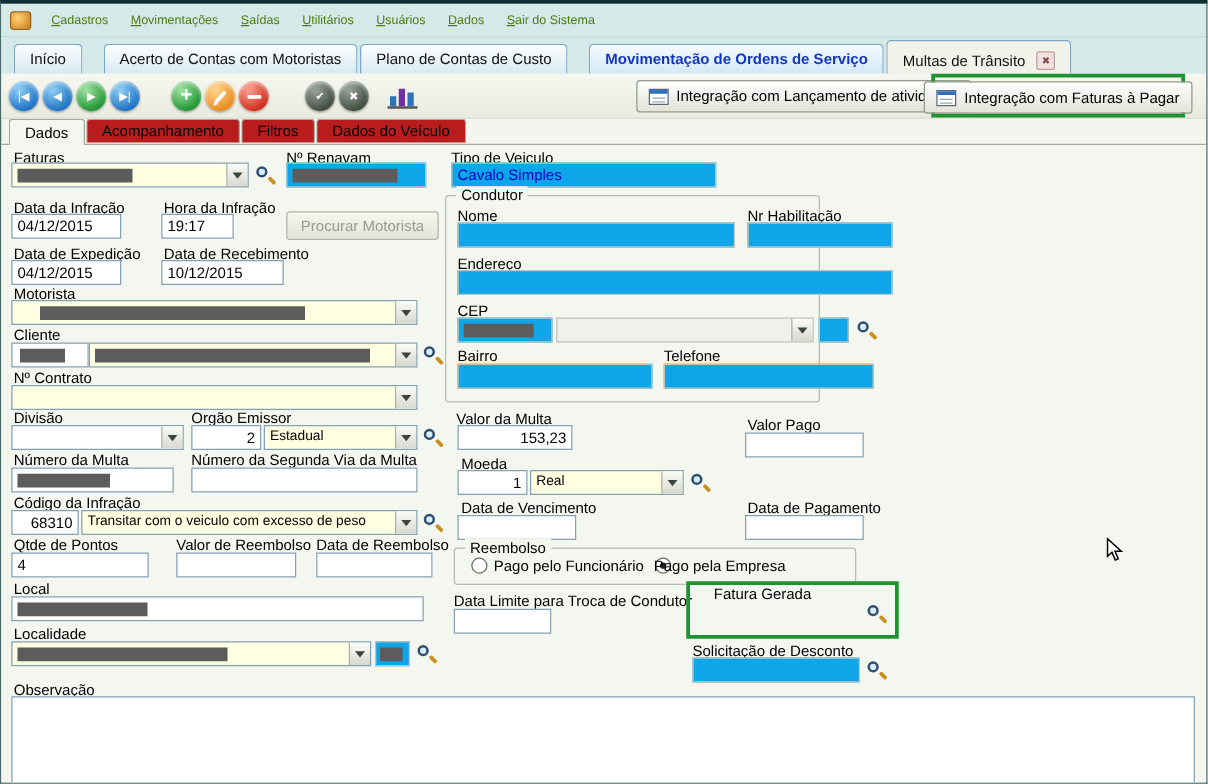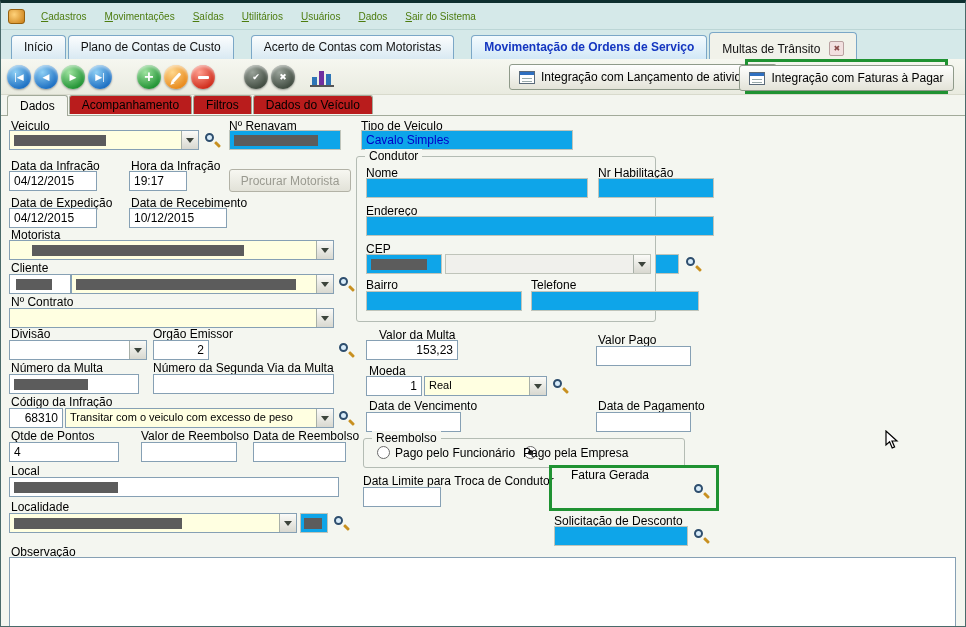--- a/index.html
+++ b/index.html
@@ -77,22 +77,22 @@
     <span class="menu-item">Movimentações</span>
     <span class="menu-item">Saídas</span>
     <span class="menu-item">Utilitários</span>
     <span class="menu-item">Usuários</span>
     <span class="menu-item">Dados</span>
     <span class="menu-item">Sair do Sistema</span>
   </div>
 
   <div class="tabstrip">
     <div class="tab">Início</div>
+    <div class="tab gap">Acerto de Contas com Motoristas</div>
     <div class="tab">Plano de Contas de Custo</div>
-    <div class="tab gap">Acerto de Contas com Motoristas</div>
     <div class="tab gap blue">Movimentação de Ordens de Serviço</div>
     <div class="tab active">
       <span>Multas de Trânsito</span>
       <span class="tabclose">✖</span>
     </div>
   </div>
 
   <div class="toolbar">
     <div class="cbtn blue" style="left:6px">|◀</div>
     <div class="cbtn blue" style="left:33px">◀</div>
@@ -127,21 +127,21 @@
 
   <div class="subtabs">
     <div class="subtab active">Dados</div>
     <div class="subtab">Acompanhamento</div>
     <div class="subtab">Filtros</div>
     <div class="subtab">Dados do Veículo</div>
   </div>
 
   <div class="main">
 
-    <span class="lbl" style="left:10px;top:3px">Veiculo</span>
+    <span class="lbl" style="left:10px;top:3px">Faturas</span>
     <div class="combo" style="left:8px;top:14px;width:190px">
       <span class="redact" style="left:4px;width:92px"></span>
       <span class="arrowbox">
           <span class="tri"></span>
         </span>
     </div>
     <span class="mag" style="left:203px;top:16px">
         <span class="lens"></span>
         <span class="handle"></span>
       </span>
@@ -224,20 +224,26 @@
     </div>
 
     <span class="lbl" style="left:10px;top:211px">Divisão</span>
     <div class="combo white" style="left:8px;top:224px;width:138px">
       <span class="arrowbox">
           <span class="tri"></span>
         </span>
     </div>
     <span class="lbl" style="left:152px;top:211px">Orgão Emissor</span>
     <div class="fld right" style="left:152px;top:224px;width:56px">2</div>
+    <div class="combo" style="left:210px;top:224px;width:123px">
+      <span>Estadual</span>
+      <span class="arrowbox">
+          <span class="tri"></span>
+        </span>
+    </div>
     <span class="mag" style="left:337px;top:226px">
         <span class="lens"></span>
         <span class="handle"></span>
       </span>
 
     <span class="lbl" style="left:10px;top:245px">Número da Multa</span>
     <div class="fld" style="left:8px;top:258px;width:130px">
       <span class="redact" style="left:4px;width:74px"></span>
     </div>
     <span class="lbl" style="left:152px;top:245px">Número da Segunda Via da Multa</span>
@@ -279,21 +285,21 @@
       <span class="redact" style="left:3px;width:18px"></span>
     </div>
     <span class="mag" style="left:332px;top:399px">
         <span class="lens"></span>
         <span class="handle"></span>
       </span>
 
     <span class="lbl" style="left:10px;top:429px">Observação</span>
     <div class="obsbox" style="left:8px;top:441px;width:947px;height:70px"></div>
 
-    <span class="lbl" style="left:378px;top:212px">Valor da Multa</span>
+    <span class="lbl" style="left:364px;top:212px">Valor da Multa</span>
     <div class="fld right" style="left:365px;top:224px;width:92px">153,23</div>
     <span class="lbl" style="left:597px;top:217px">Valor Pago</span>
     <div class="fld" style="left:595px;top:230px;width:95px"></div>
 
     <span class="lbl" style="left:368px;top:248px">Moeda</span>
     <div class="fld right" style="left:365px;top:260px;width:56px">1</div>
     <div class="combo" style="left:423px;top:260px;width:123px">
       <span>Real</span>
       <span class="arrowbox">
           <span class="tri"></span>

